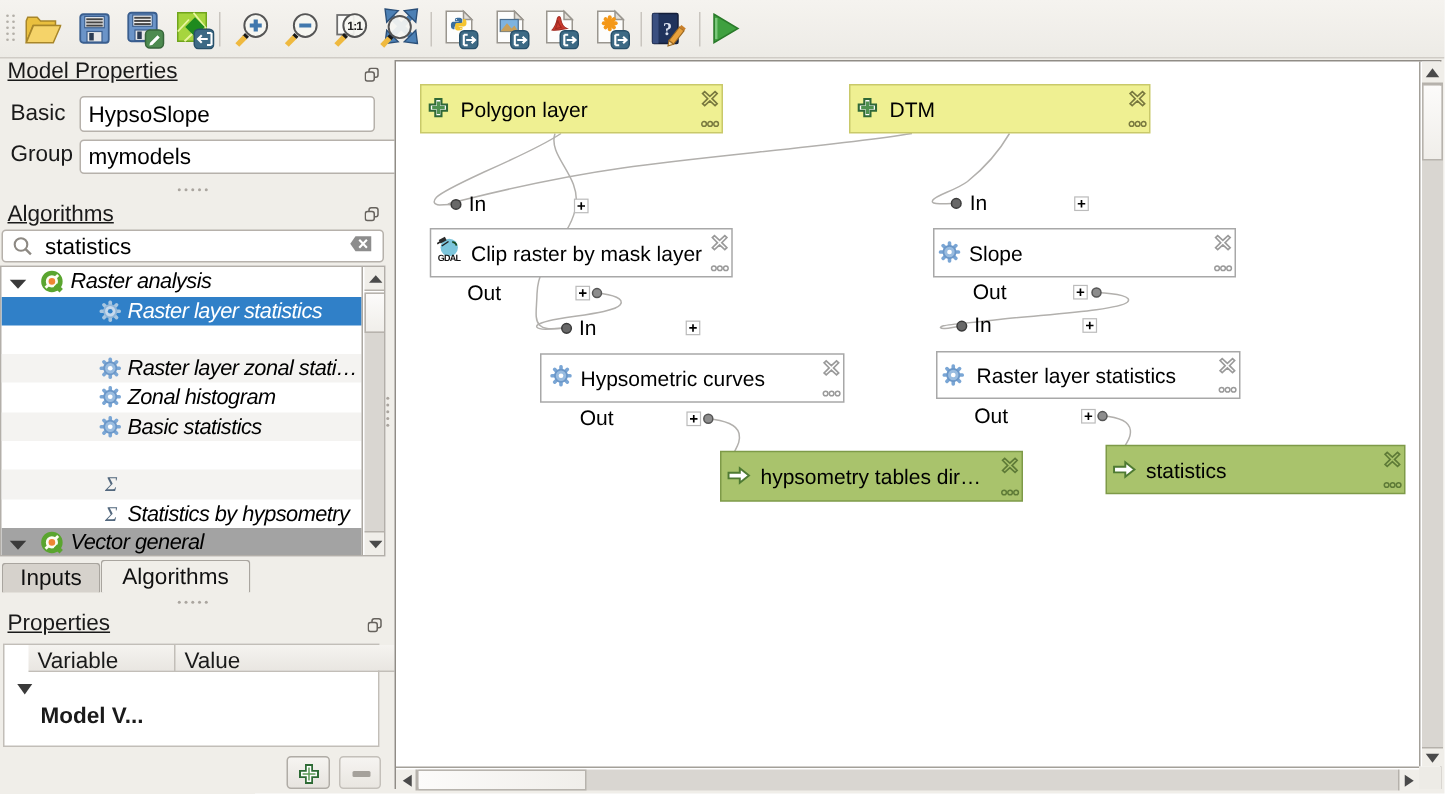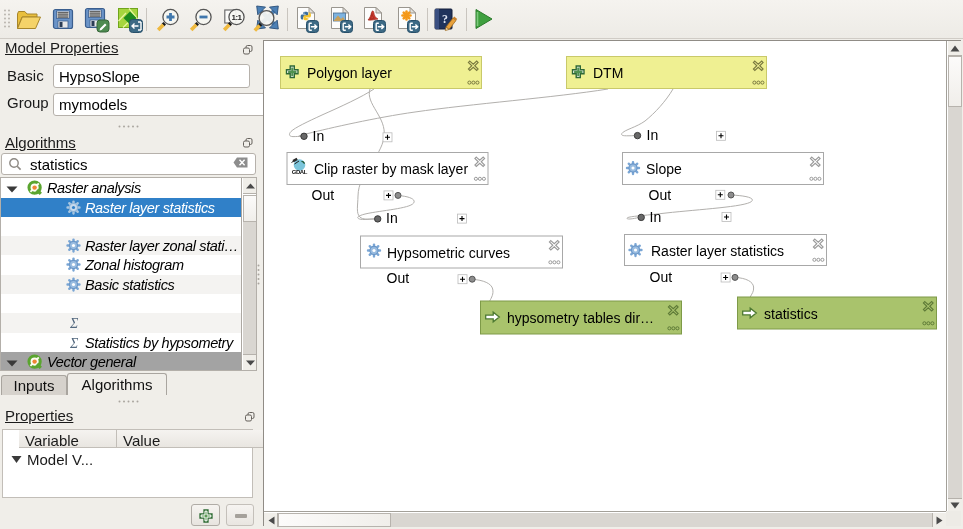--- a/index.html
+++ b/index.html
@@ -290,21 +290,21 @@
 
 <div class="abs" style="left:2px;top:429px;width:251px;height:69px;border:1px solid #c2beb8;background:#fff">
   <div class="abs" style="left:16px;top:0;width:249px;height:18px;background:linear-gradient(#f5f3f0,#e9e6e1);border-bottom:1px solid #c2beb8">
     <div class="lbl" style="left:6px;top:2px">Variable</div>
     <div class="lbl" style="left:104px;top:2px">Value</div>
     <div class="abs" style="left:97px;top:0;width:1px;height:18px;background:#c2beb8"></div>
   </div>
   <svg class="abs" style="left:8px;top:25px" width="11" height="9" viewBox="0 0 11 9">
       <path d="M0.5,1 L10.5,1 L5.5,8 Z" fill="#3a3a3a"></path>
     </svg>
-  <div class="lbl" style="left:24px;top:21px;font-weight:normal">Model V...</div>
+  <div class="lbl" style="left:24px;top:39px;font-weight:bold">Model V...</div>
 </div>
 
 <div class="abs" style="left:191px;top:504px;width:29px;height:22px;background:linear-gradient(#f6f4f1,#e7e4df);border:1px solid #b0aca6;border-radius:3px">
   <svg class="abs" style="left:7px;top:4px" width="14" height="14" viewBox="0 0 14 14">
       <path d="M5,1 L9,1 L9,5 L13,5 L13,9 L9,9 L9,13 L5,13 L5,9 L1,9 L1,5 L5,5 Z" fill="#5d9b57" stroke="#2e6b35" stroke-width="1.3"></path>
       <path d="M6,2.2 L8,2.2 L8,6 L11.8,6 L11.8,8 L8,8 L8,11.8 L6,11.8 L6,8 L2.2,8 L2.2,6 L6,6 Z" fill="none" stroke="#fff" stroke-width="1"></path>
     </svg>
 </div>
 <div class="abs" style="left:226px;top:504px;width:28px;height:22px;background:linear-gradient(#f6f4f1,#e9e6e1);border:1px solid #c4c0ba;border-radius:3px">
   <div class="abs" style="left:8px;top:9px;width:12px;height:4px;background:#a5a19b;border-radius:1px"></div>

